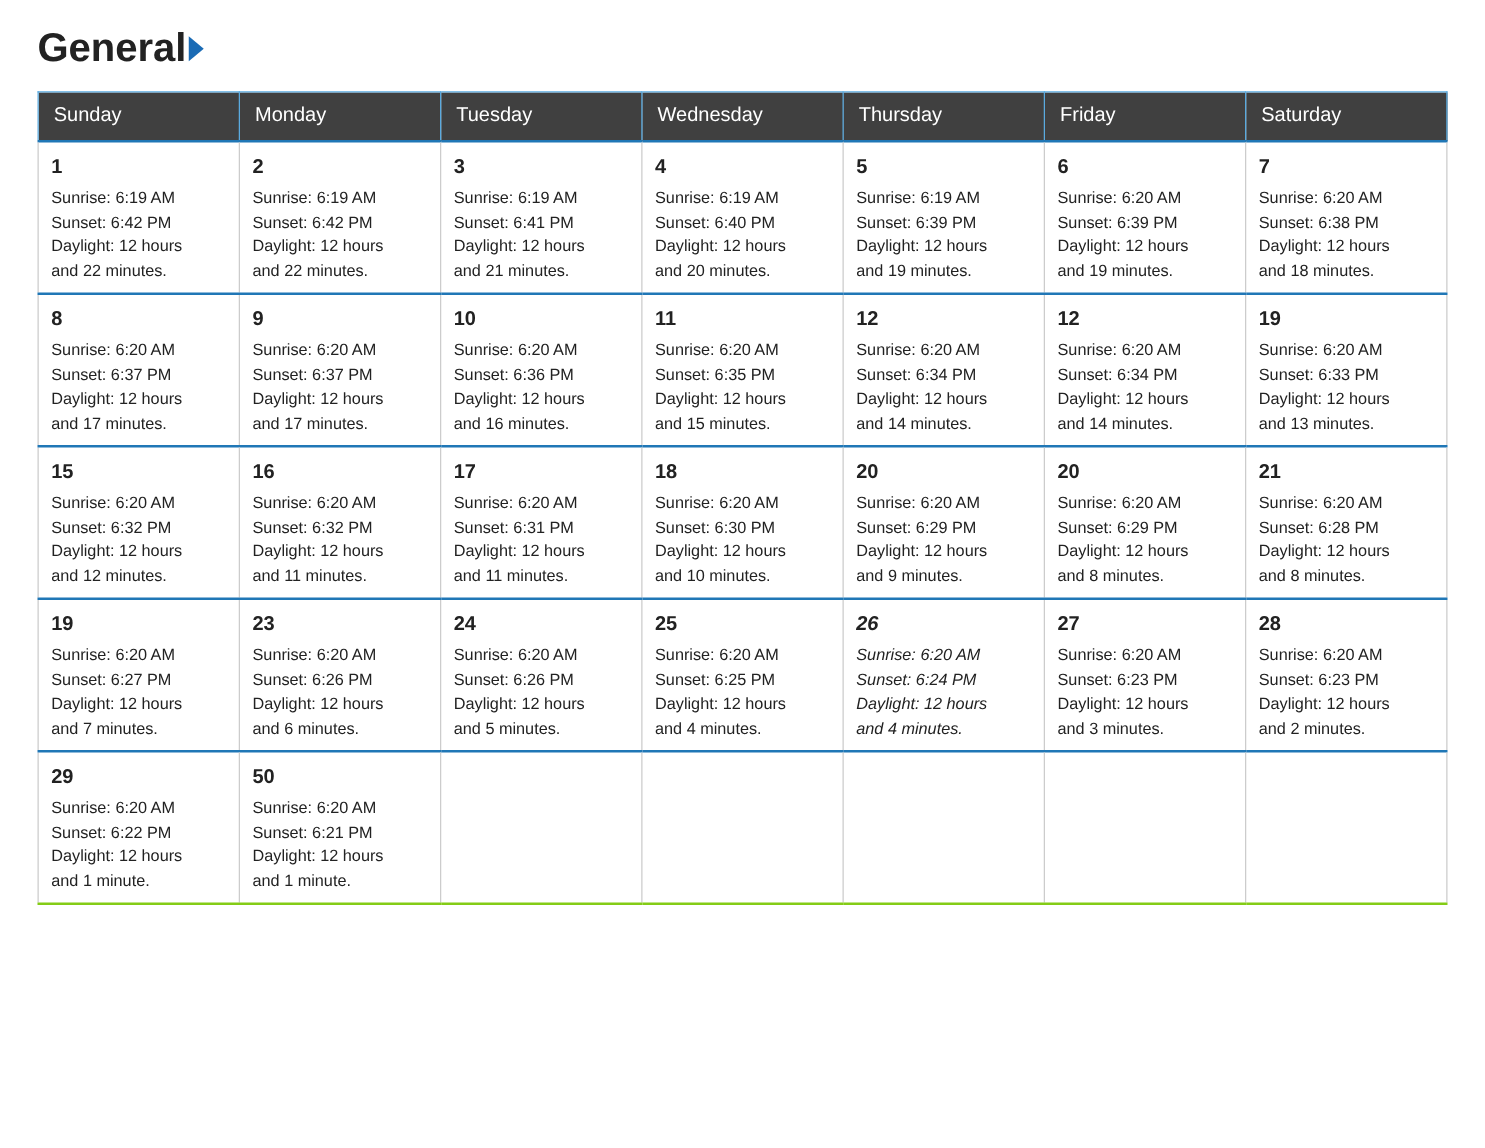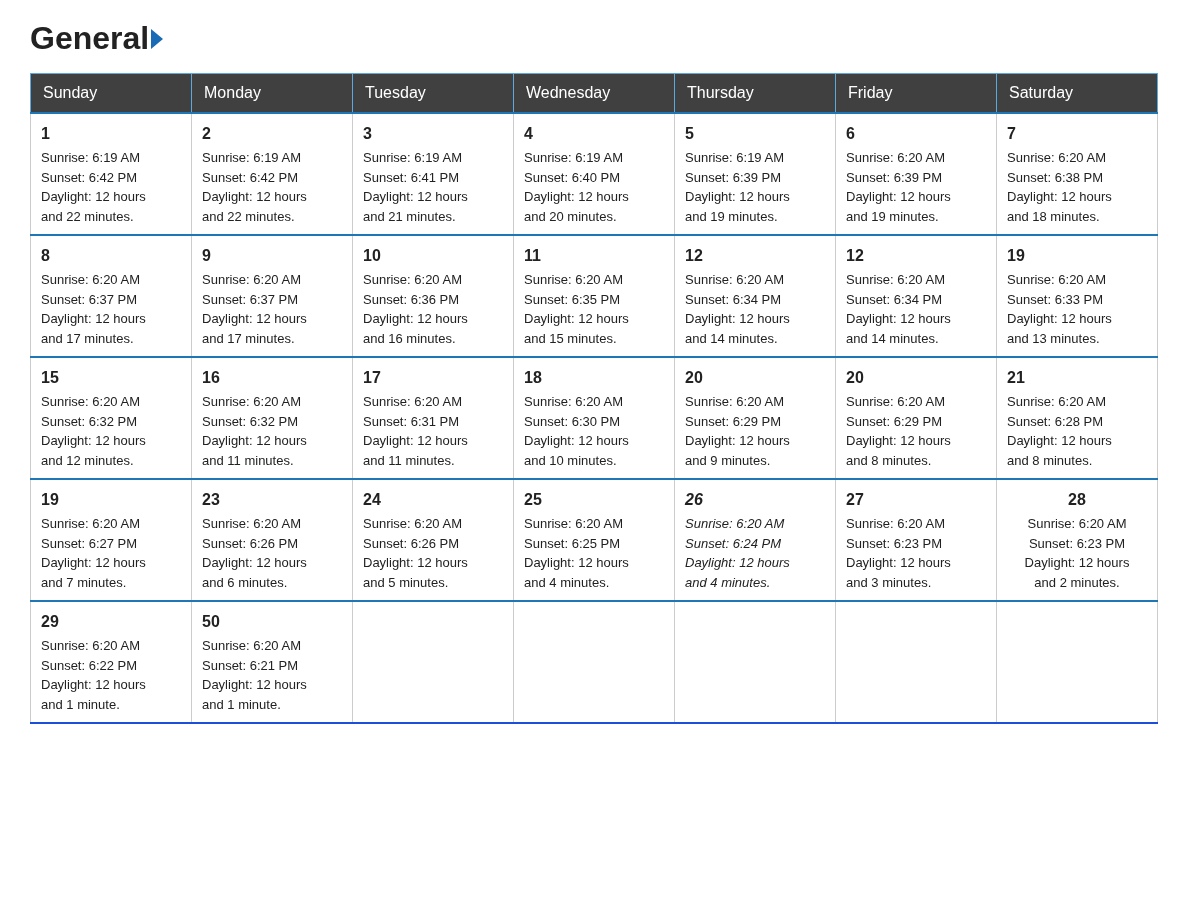--- a/index.html
+++ b/index.html
@@ -81,21 +81,21 @@
     td.empty {
       background: #fff;
     }
     .day-num {
       font-size: 16px;
       font-weight: bold;
       display: block;
       margin-bottom: 2px;
     }
     tr:last-child td {
-      border-bottom: 2px solid #1d4ed8;
+      border-bottom: 2px solid #84cc16;
     }
     thead tr th:first-child {
       border-top-left-radius: 0;
     }
     .top-border-row td {
       border-top: 2px solid #2077b6;
     }
   </style>
 </head>
 <body>
@@ -317,21 +317,21 @@
         Daylight: 12 hours<br>
         and 4 minutes.
       </td>
         <td style="border-top: 2px solid rgb(32, 119, 182);">
         <span class="day-num">27</span>
         Sunrise: 6:20 AM<br>
         Sunset: 6:23 PM<br>
         Daylight: 12 hours<br>
         and 3 minutes.
       </td>
-        <td style="border-top: 2px solid rgb(32, 119, 182); text-align: center;">
+        <td style="border-top: 2px solid rgb(32, 119, 182);">
         <span class="day-num">28</span>
         Sunrise: 6:20 AM<br>
         Sunset: 6:23 PM<br>
         Daylight: 12 hours<br>
         and 2 minutes.
       </td>
       </tr>
       <tr>
         <td style="border-top: 2px solid rgb(32, 119, 182);">
         <span class="day-num">29</span>

